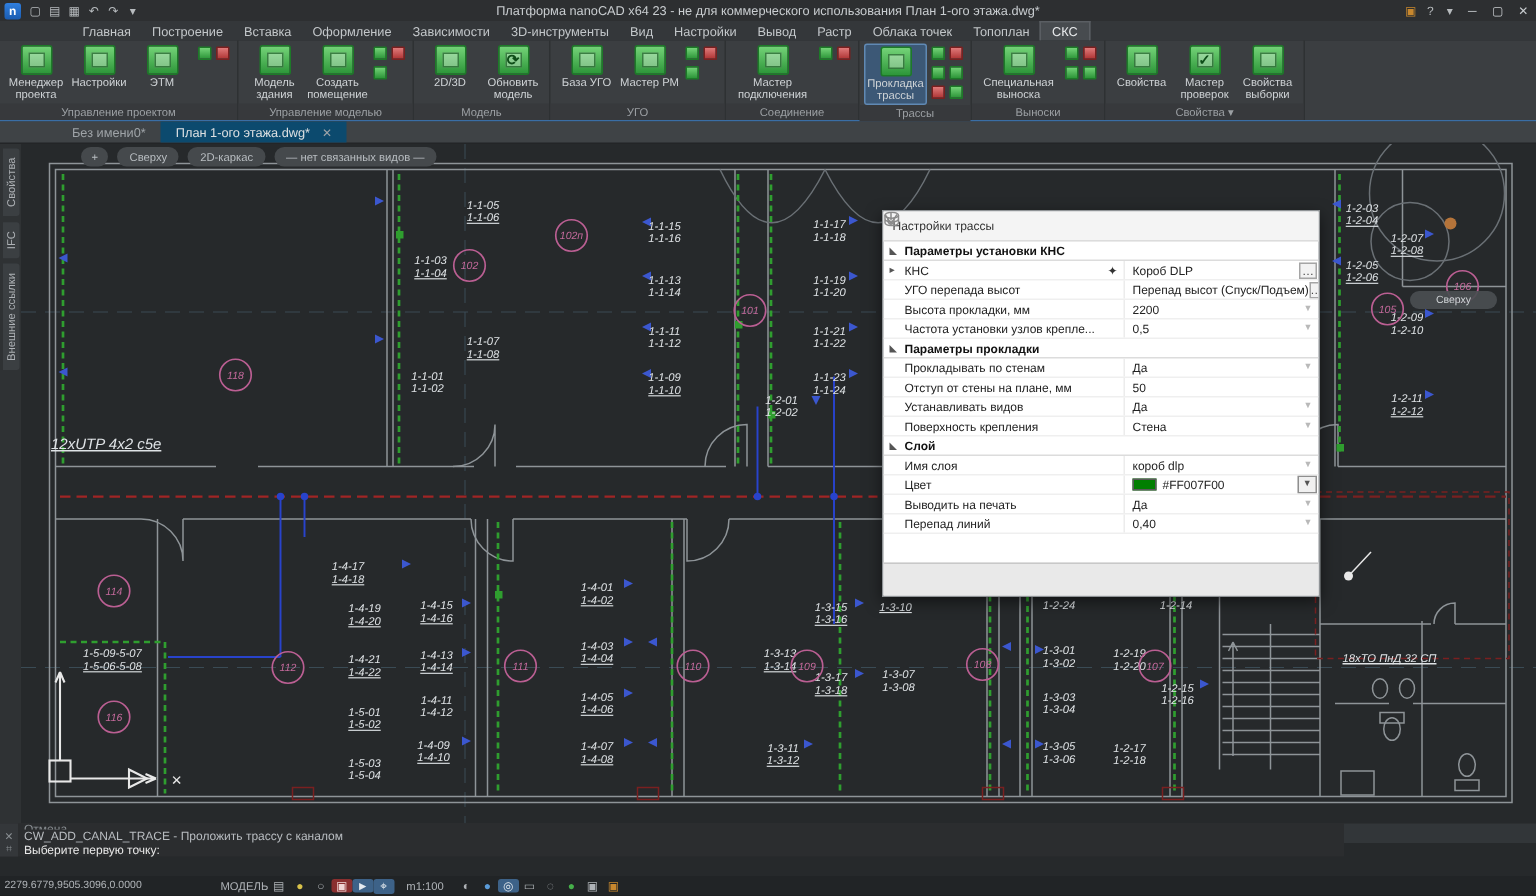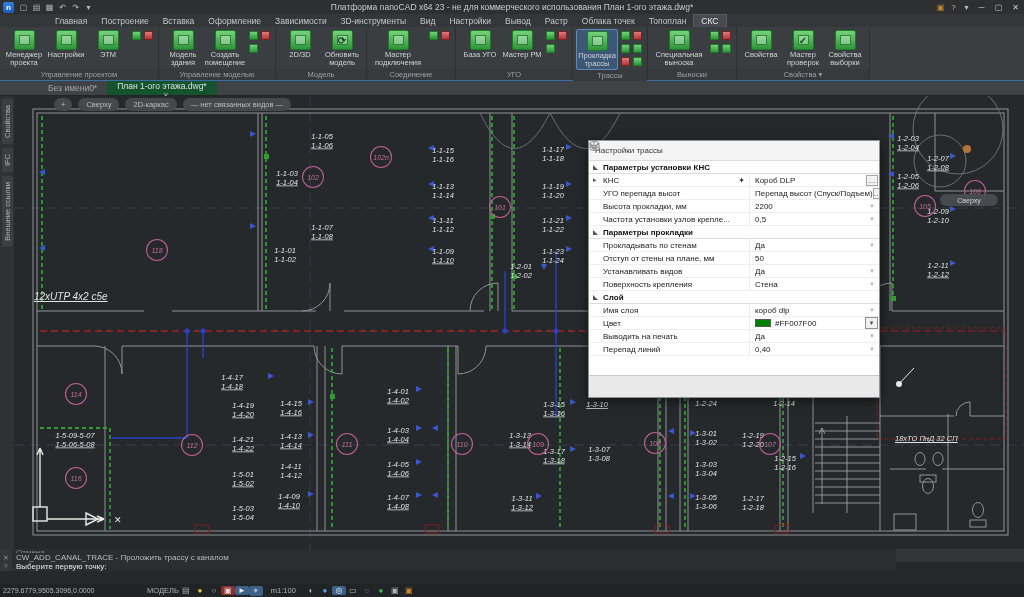--- a/index.html
+++ b/index.html
@@ -32,21 +32,21 @@
   .ricon .glyph{position:relative;color:#0e4d18;font-size:10px;font-weight:bold;}
   .rlabel{margin-top:1px;font-size:7.5px;line-height:8px;color:#cfd3d6;text-align:center;white-space:pre-line;}
   .rsmalls{display:grid;grid-template-columns:repeat(2,10px);grid-auto-rows:11px;gap:2px;margin:2px 1px 0 3px;}
   .stile{width:9px;height:9px;border-radius:1px;background:linear-gradient(#74d378,#2d9639);border:1px solid #1d7a28;}
   .stile.red{background:linear-gradient(#e07a7a,#b03636);border-color:#7a2020;}
   .rname{height:11px;font-size:7.5px;color:#9ca0a4;text-align:center;line-height:11px;background:#37393c;}
 
   
   .docbar{position:absolute;left:0;top:81px;width:1024px;height:15px;background:#3f4346;display:flex;align-items:stretch;padding-left:38px;border-bottom:1px solid #232527;}
   .dtab{display:flex;align-items:center;padding:0 10px;font-size:8.5px;color:#9fa4a8;}
-  .dtab.active{background:#14532d;color:#dde0e2;flex-direction:column;}
+  .dtab.active{background:#0c4a6e;color:#dde0e2;}
   .dtab .x{margin-left:8px;color:#9fa4a8;font-size:8px;}
 
   
   .main{position:absolute;left:0;top:96px;width:1024px;height:453px;display:flex;}
   .sidestrip{width:14px;background:#2f3234;display:flex;flex-direction:column;align-items:center;padding-top:3px;gap:4px;}
   .vtab{writing-mode:vertical-rl;transform:rotate(180deg);background:#3b3f42;color:#aeb2b6;font-size:7.5px;padding:6px 1px;border-radius:2px 0 0 2px;}
   .canvas{position:relative;width:1010px;height:453px;background:#26292b;overflow:hidden;}
   .canvas svg{position:absolute;left:0;top:0;}
 
   .pills{position:absolute;left:40px;top:2px;display:flex;gap:6px;align-items:center;}
@@ -209,54 +209,54 @@
               <span class="inner"></span>
               <span class="glyph">⟳</span>
             </div>
             <div class="rlabel">Обновить модель</div>
           </div>
         </div>
         <div class="rname">Модель</div>
       </div>
       <div class="rgroup">
         <div class="rbody">
-          <div class="rbtn wide">
-            <div class="ricon">
-              <span class="inner"></span>
-            </div>
-            <div class="rlabel">Мастер подключения</div>
+          <div class="rbtn">
+            <div class="ricon">
+              <span class="inner"></span>
+            </div>
+            <div class="rlabel">База УГО</div>
+          </div>
+          <div class="rbtn">
+            <div class="ricon">
+              <span class="inner"></span>
+            </div>
+            <div class="rlabel">Мастер РМ</div>
           </div>
           <div class="rsmalls">
             <div class="stile"></div>
             <div class="stile red"></div>
-          </div>
-        </div>
-        <div class="rname">Соединение</div>
+            <div class="stile"></div>
+          </div>
+        </div>
+        <div class="rname">УГО</div>
       </div>
       <div class="rgroup">
         <div class="rbody">
-          <div class="rbtn">
-            <div class="ricon">
-              <span class="inner"></span>
-            </div>
-            <div class="rlabel">База УГО</div>
-          </div>
-          <div class="rbtn">
-            <div class="ricon">
-              <span class="inner"></span>
-            </div>
-            <div class="rlabel">Мастер РМ</div>
+          <div class="rbtn wide">
+            <div class="ricon">
+              <span class="inner"></span>
+            </div>
+            <div class="rlabel">Мастер подключения</div>
           </div>
           <div class="rsmalls">
             <div class="stile"></div>
             <div class="stile red"></div>
-            <div class="stile"></div>
-          </div>
-        </div>
-        <div class="rname">УГО</div>
+          </div>
+        </div>
+        <div class="rname">Соединение</div>
       </div>
       <div class="rgroup">
         <div class="rbody">
           <div class="rbtn sel">
             <div class="ricon">
               <span class="inner"></span>
             </div>
             <div class="rlabel">Прокладка трассы</div>
           </div>
           <div class="rsmalls">

